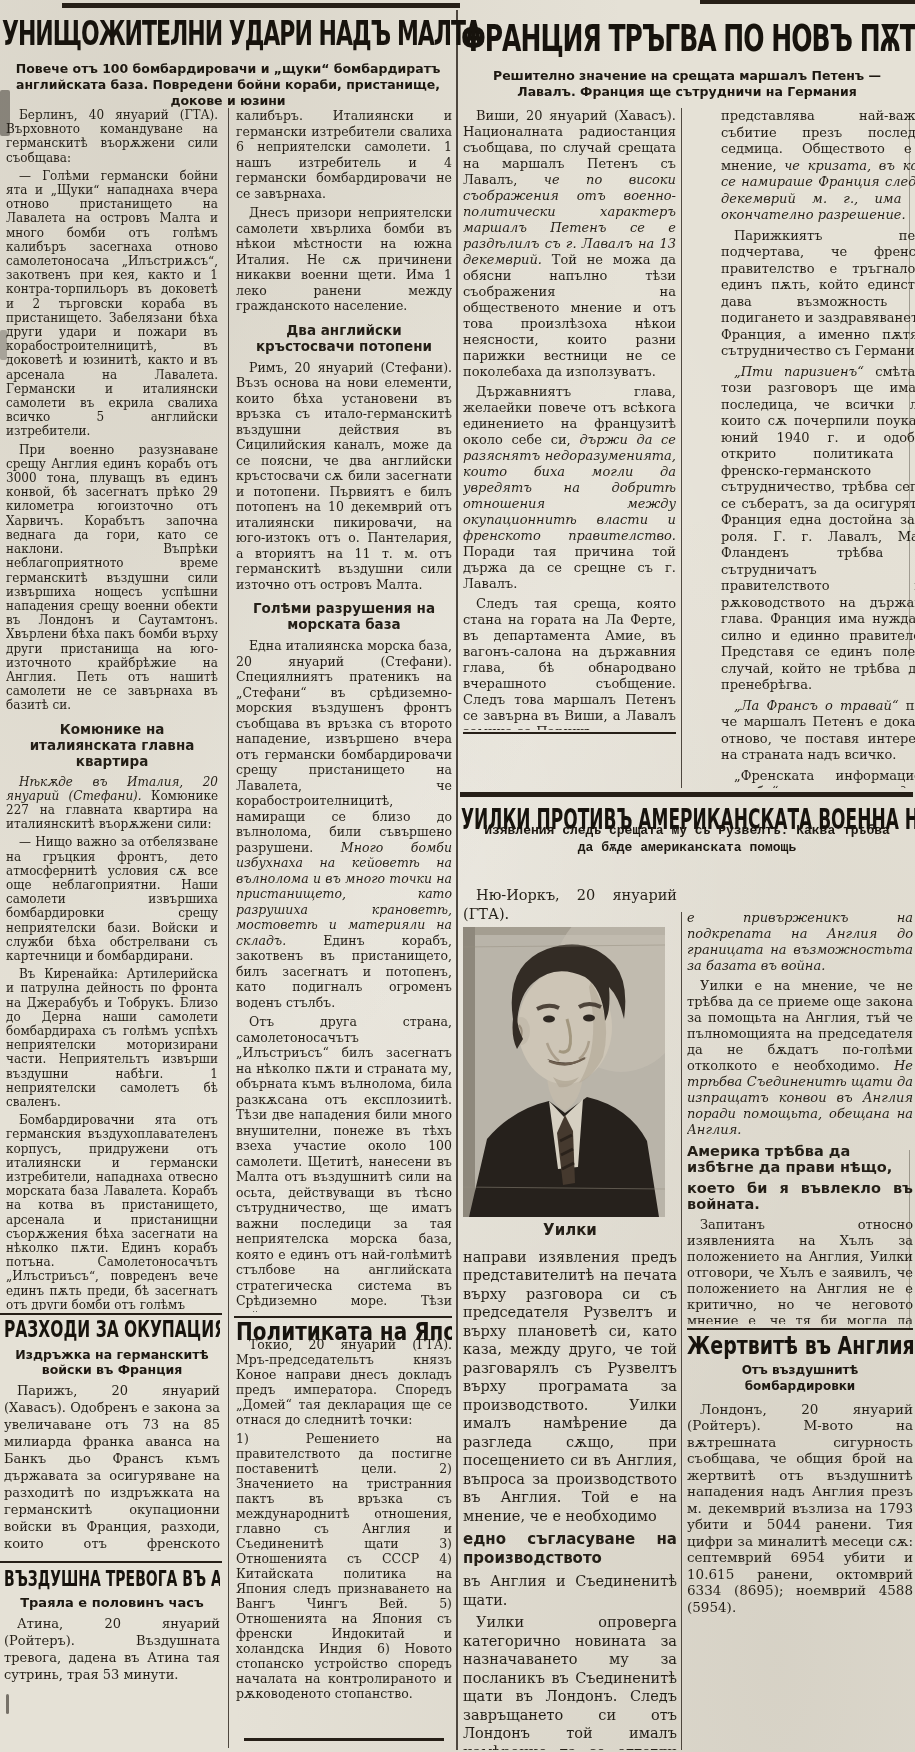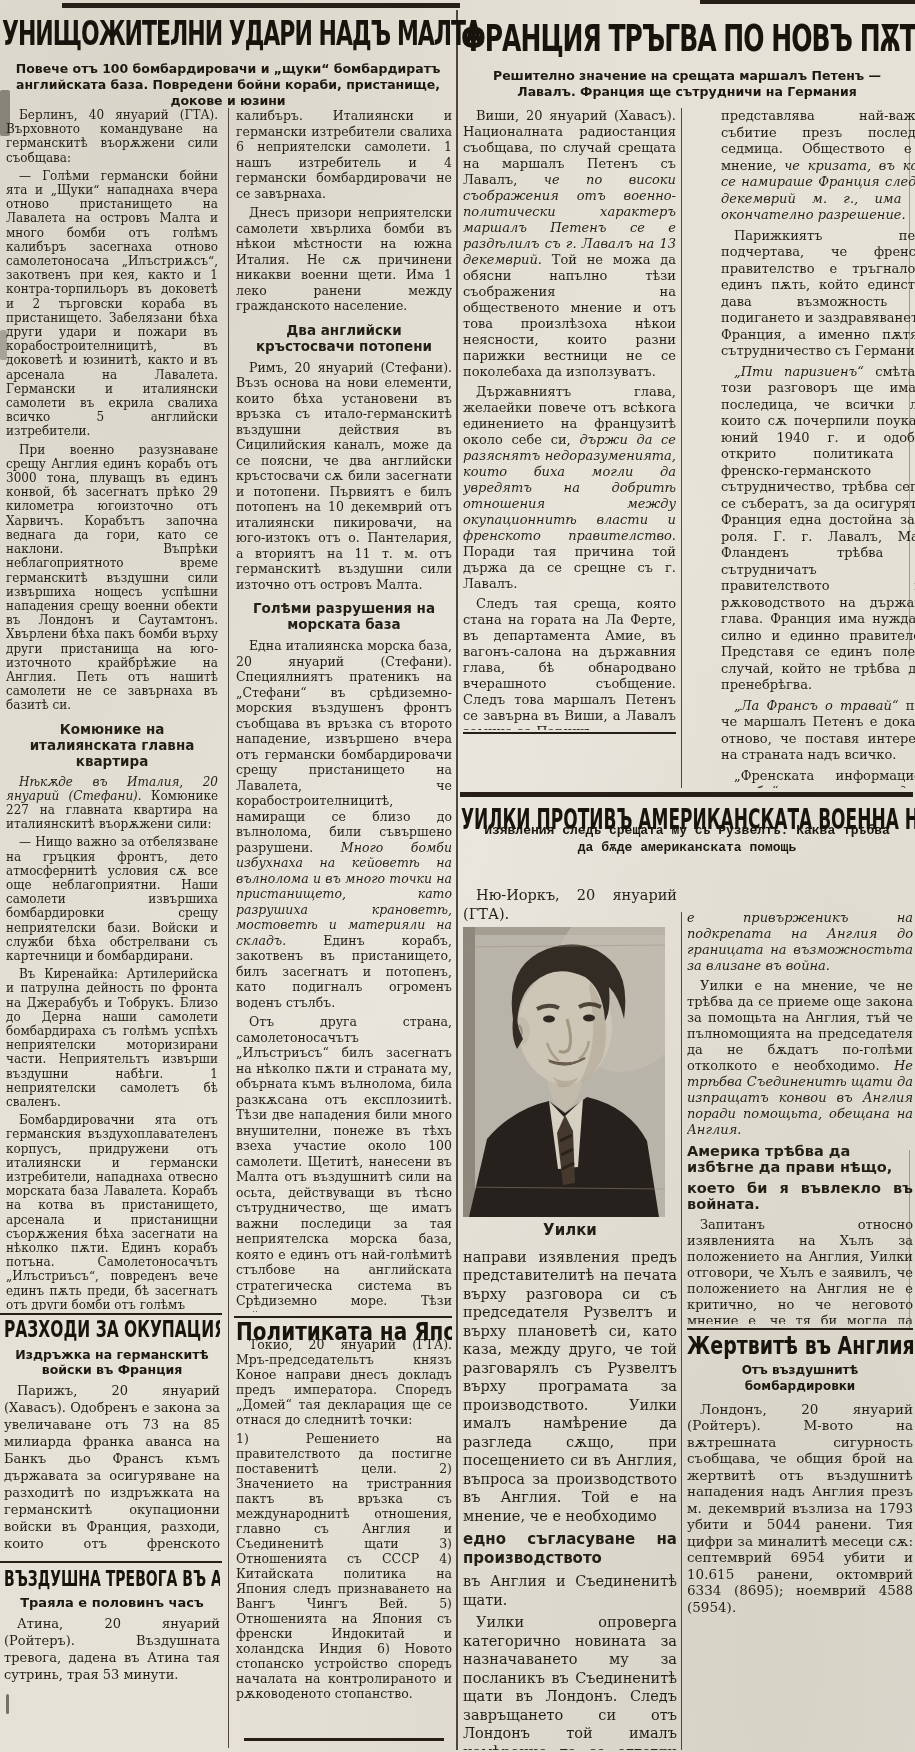--- a/index.html
+++ b/index.html
@@ -155,21 +155,21 @@
       </svg>
     </div>
     <div class="caption">Уилки</div>
     <p class="noind">направи изявления предъ представителитѣ на печата върху разговора си съ председателя Рузвелтъ и върху плановетѣ си, като каза, между друго, че той разговарялъ съ Рузвелтъ върху програмата за производството. Уилки ималъ намѣрение да разгледа сѫщо, при посещението си въ Англия, въпроса за производството въ Англия. Той е на мнение, че е необходимо</p>
     <p class="boldline" style="font-size:15px;">едно съгласуване на производството</p>
     <p class="noind">въ Англия и Съединенитѣ щати.</p>
     <p>Уилки опроверга категорично новината за назначаването му за посланикъ въ Съединенитѣ щати въ Лондонъ. Следъ завръщането си отъ Лондонъ той ималъ намѣрение да се оттегли отъ политическия животъ. Той</p>
   </div>
 
   <div class="blk col cw4" style="left:687px; top:910px; width:226px; height:414px;">
-    <p class="noind it">е привърженикъ на подкрепата на Англия до границата на възможностьта за влизане въ война.</p>
+    <p class="noind it">е привърженикъ на подкрепата на Англия до границата на възможностьта за базата въ война.</p>
     <p><span>Уилки е на мнение, че не трѣбва да се приеме още закона за помощьта на Англия, тъй че пълномощията на председателя да не бѫдатъ по-голѣми отколкото е необходимо. </span><span class="it">Не трѣбва Съединенитѣ щати да изпращатъ конвои въ Англия поради помощьта, обещана на Англия.</span></p>
     <p class="boldline" style="font-size:14.5px; text-align:left;">Америка трѣбва да избѣгне да прави нѣщо,</p>
     <p class="boldline" style="font-size:14.5px;">което би я въвлекло въ войната.</p>
     <p>Запитанъ относно изявленията на Хълъ за положението на Англия, Уилки отговори, че Хълъ е заявилъ, че положението на Англия не е критично, но че неговото мнение е, че тя би могла да излѣзе победоносно отъ войната ако Щатитѣ успѣятъ да я въорѫжатъ.</p>
   </div>
 
   <div class="hr" style="left:0; top:1313px; width:222px; height:2px;"></div>
   <div class="blk col crz" style="left:4px; top:1318px; width:216px; height:240px;">
     <div class="hl" style="font-size:15.5px;">
       <span class="cond" style="transform:scaleY(1.45);">РАЗХОДИ ЗА ОКУПАЦИЯТА</span>

